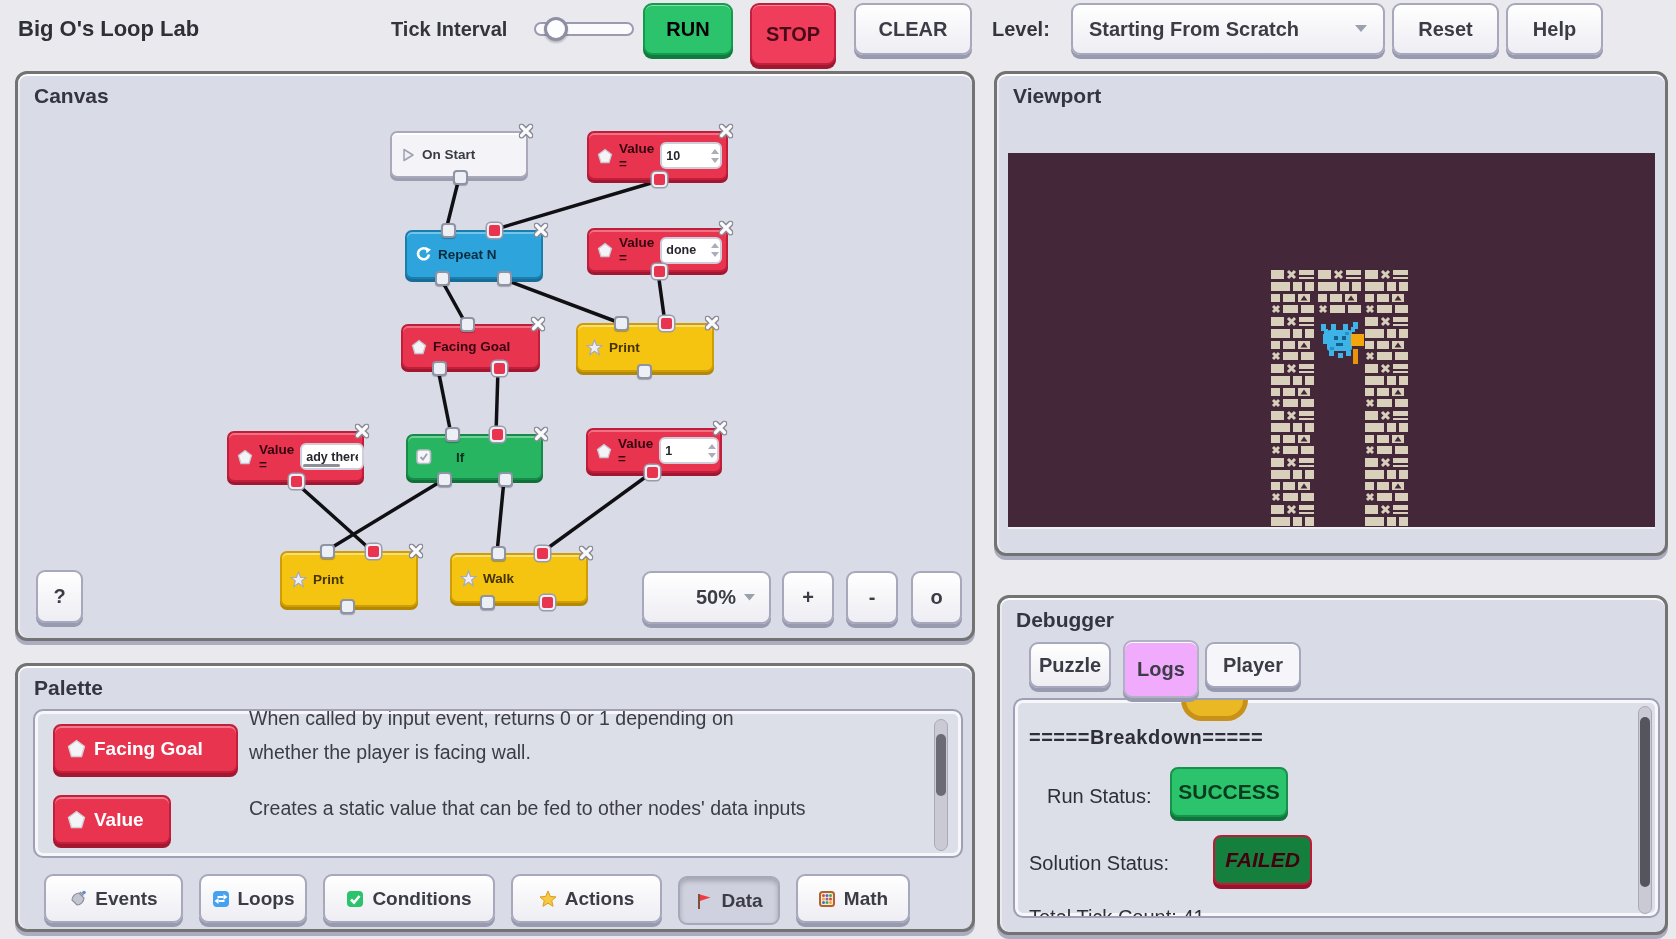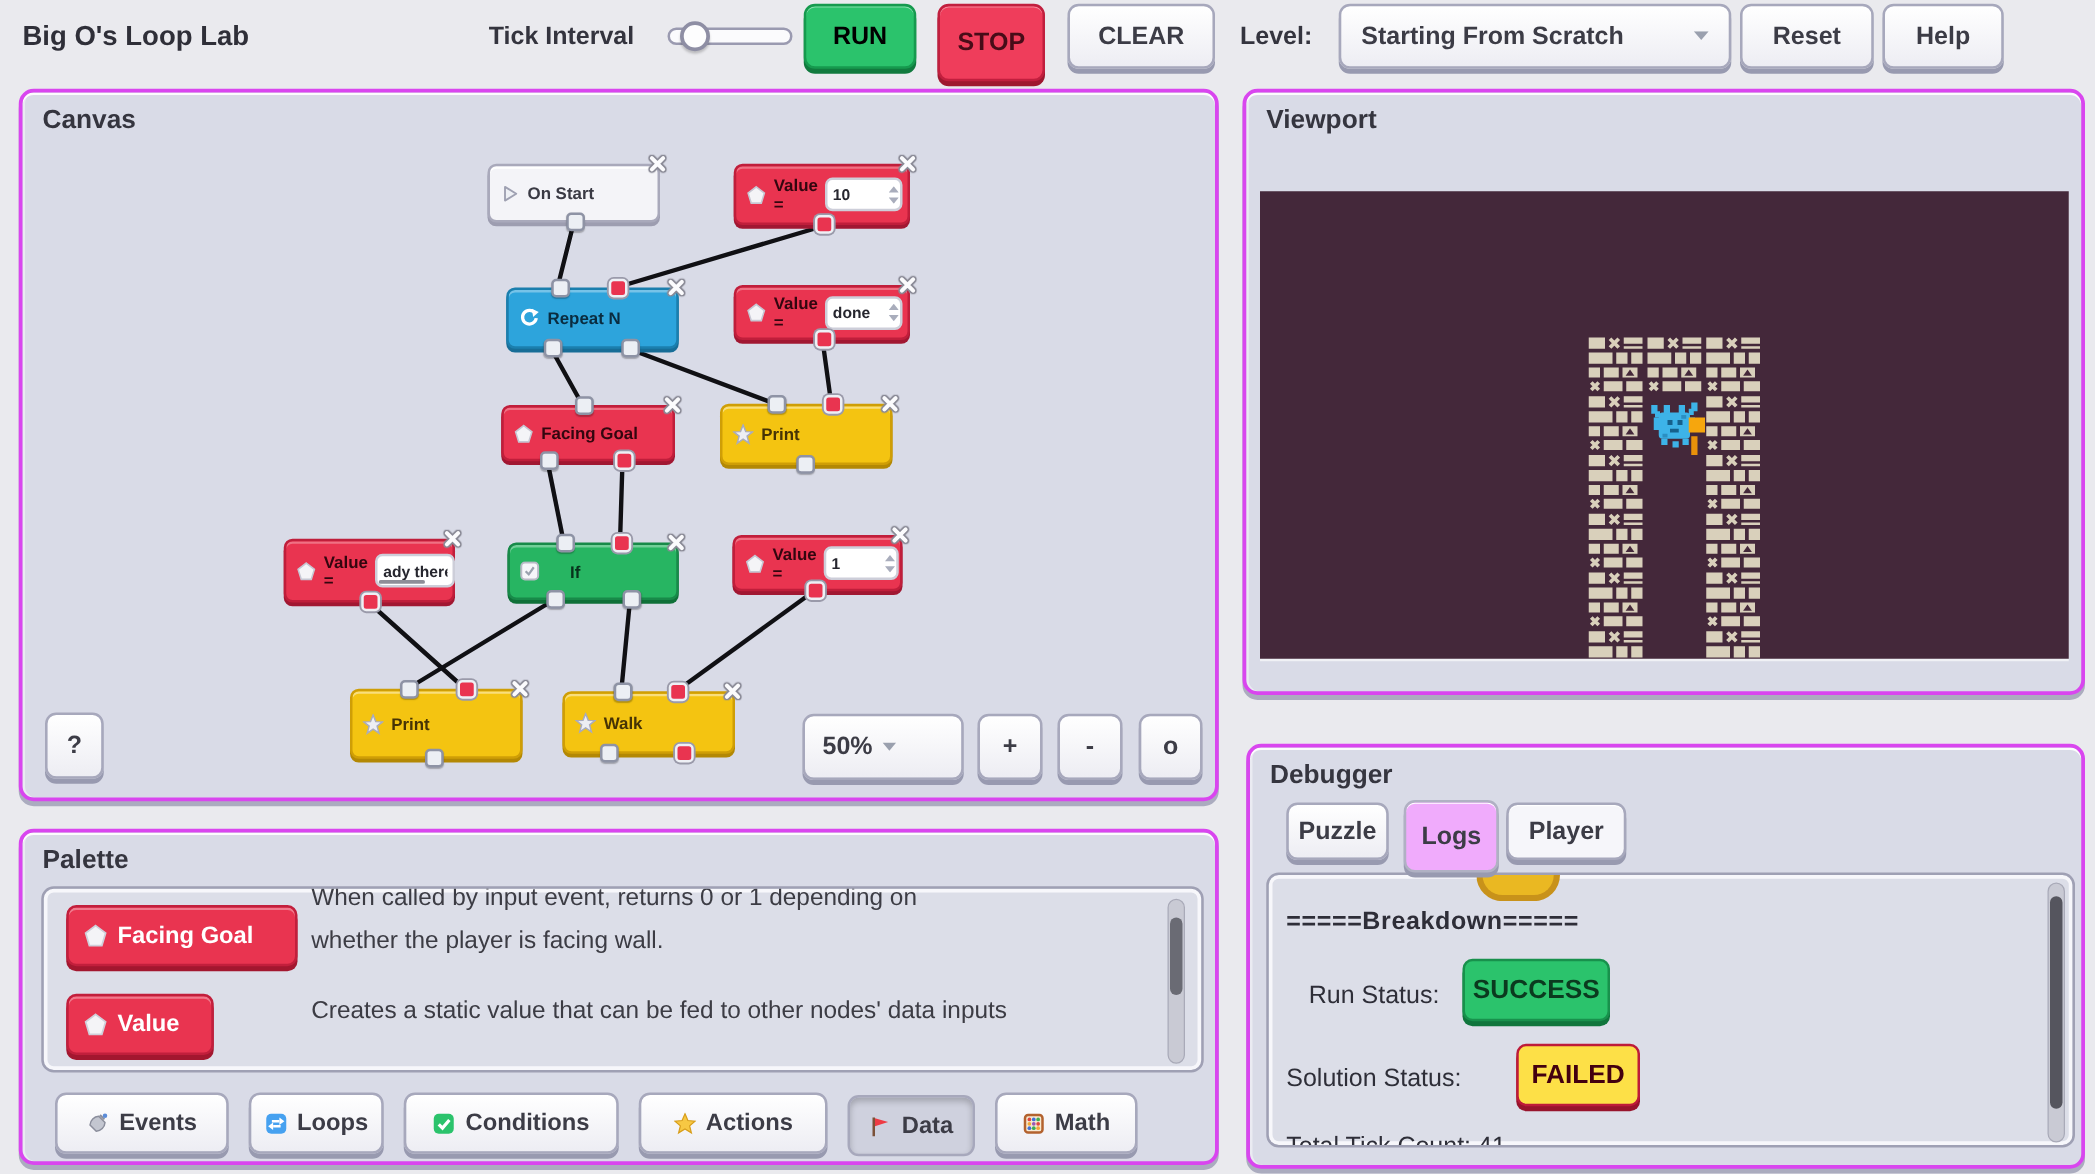--- a/index.html
+++ b/index.html
@@ -2,21 +2,21 @@
 <html><head>
 <meta charset="utf-8">
 <style>
   * { margin:0; padding:0; box-sizing:border-box; }
   html,body { width:1676px; height:939px; overflow:hidden; }
   body { position:relative; background:#eaeaee; font-family:"Liberation Sans",sans-serif; color:#34343e; }
 
   .abs { position:absolute; }
 
   
-  .panel { position:absolute; background:#d9dbe7; border:3px solid #d946ef; border-radius:12px;
+  .panel { position:absolute; background:#d9dbe7; border:3px solid #737373; border-radius:12px;
            box-shadow: inset 0 2px 0 rgba(255,255,255,.9), inset 2px 0 0 rgba(255,255,255,.45), 0 4px 0 #abacbf; }
   .panel-title { position:absolute; left:16px; top:10px; font-size:21px; font-weight:700; color:#35353f; }
 
   .inset-box { position:absolute; background:#dcdee8; border:2px solid #9fa0b4; border-radius:10px;
                box-shadow: inset 0 0 0 3px #f7f7fb; overflow:hidden; }
 
   
   .btn { position:absolute; display:flex; align-items:center; justify-content:center; gap:8px;
          background:linear-gradient(#ffffff,#ededf3); border:2px solid #a7a8bc; border-radius:9px;
          box-shadow:0 4px 0 #989ab0, inset 0 1px 0 #fff; font-weight:700; font-size:20px; color:#3c3c46; cursor:pointer; }
@@ -65,21 +65,21 @@
   .sb-track { position:absolute; width:14px; background:#c9cad4; border:1px solid #a9aab8; border-radius:7px; }
   .sb-thumb { position:absolute; left:1px; width:10px; background:#6a6b74; border-radius:5px; }
 
   
   .dtab { font-size:20px; }
   .dtab.active { background:#f0abfc; border-color:#b0b1c3; z-index:3; }
   .log-text { position:absolute; font-size:20px; font-weight:700; color:#2e2e38; white-space:nowrap; }
   .badge { position:absolute; display:flex; align-items:center; justify-content:center;
            border-radius:8px; font-weight:700; font-size:21px; }
   .badge.success { background:#2bc36c; border:2px solid #18914c; box-shadow:0 4px 0 #10753c; color:#0b3a1f; }
-  .badge.fail    { background:#fde047; border:2px solid #be1b39; box-shadow:0 4px 0 #98142c; color:#43000f; }
+  .badge.fail    { background:#15803d; border:2px solid #be1b39; box-shadow:0 4px 0 #98142c; color:#43000f;font-style:italic; }
   .gold-arc { position:absolute; width:67px; height:21px; background:#eab822; border:5px solid #c8921a;
               border-top:none; border-radius:0 0 30px 30px; }
 </style>
 </head>
 <body>
 
 <div class="app-title">Big O's Loop Lab</div>
 <div class="tick-label">Tick Interval</div>
 <div class="slider">
   <div class="knob"></div>
@@ -263,21 +263,21 @@
     <svg class="close" width="14" height="14">
         <path d="M2.5 2.5 L11.5 11.5 M11.5 2.5 L2.5 11.5" stroke="#fbfbfd" stroke-width="3.2" stroke-linecap="round"></path>
       </svg>
     <span class="port ptop" style="left:39px"></span>
     <span class="port ptop pred" style="left:83px"></span>
     <span class="port pbot" style="left:28px"></span>
     <span class="port pbot pred" style="left:88px"></span>
   </div>
 
   <div class="btn" style="left:18px;top:496px;width:47px;height:53px">?</div>
-  <div class="btn" style="left:624px;top:497px;width:129px;height:53px;justify-content:flex-start;padding:0 14px">
+  <div class="btn" style="left:624px;top:497px;width:129px;height:53px;justify-content:flex-end;padding:0 14px">
     <span>50%</span>
     <svg width="11" height="7">
         <polygon points="0,0 11,0 5.5,6.5" fill="#9aa0ae"></polygon>
       </svg>
   </div>
   <div class="btn" style="left:764px;top:497px;width:52px;height:53px">+</div>
   <div class="btn" style="left:828px;top:497px;width:52px;height:53px">-</div>
   <div class="btn" style="left:893px;top:497px;width:51px;height:53px">o</div>
 </div>
 

